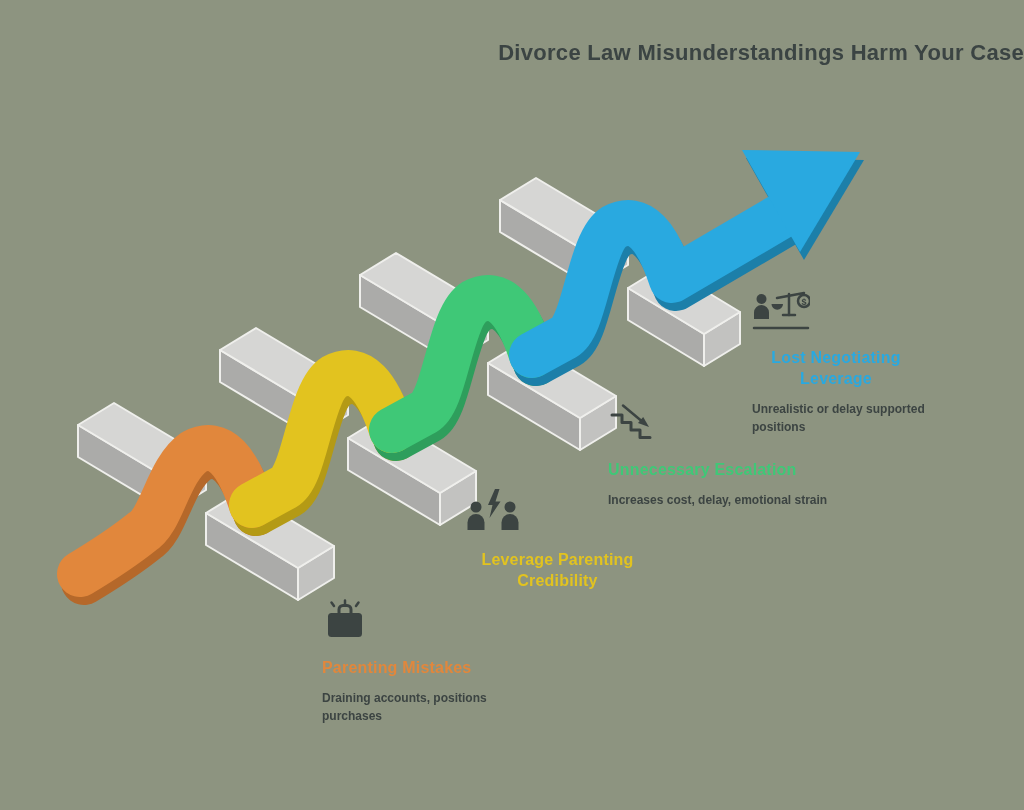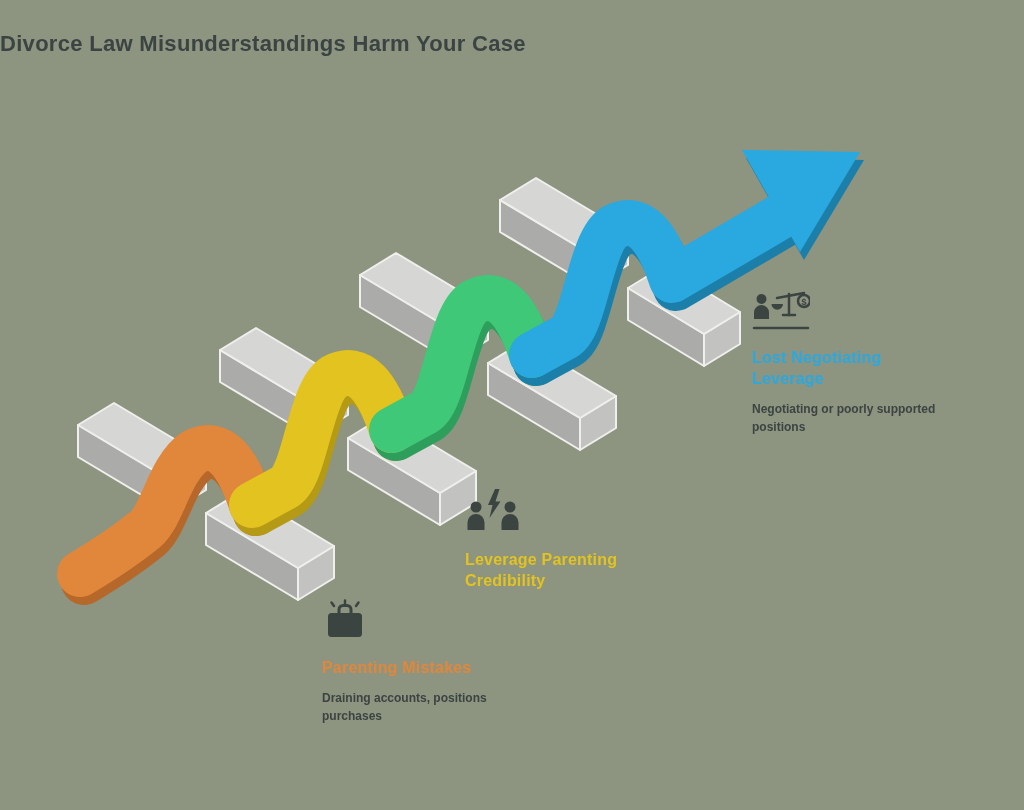--- a/index.html
+++ b/index.html
@@ -2,21 +2,21 @@
 <html style="--bg: #8D9480; --title-ink: #3B4443; --ink: #3C4442; --blk-top: #D6D6D4; --blk-front: #ABABA9; --blk-cap: #C2C2C0; --blk-line: #EFEFEC; --s0: #E1873C; --s0d: #B5682A; --s1: #E2C31F; --s1d: #B49A15; --s2: #3FC877; --s2d: #2E9E5C; --s3: #29A9E0; --s3d: #1C7FA9;"><head>
 <meta charset="utf-8">
 <style>
   html,body{margin:0;padding:0;background:var(--bg,#8D9480);}
   .canvas{
     position:relative;width:1024px;height:810px;overflow:hidden;
     background:var(--bg,#8D9480);
     font-family:"Liberation Sans",sans-serif;
   }
   .title{
-    position:absolute;top:31px;left:0;width:100%;text-align:left;
+    position:absolute;top:40px;left:0;width:100%;text-align:right;
     font-size:22px;font-weight:800;letter-spacing:.3px;
     color:var(--title-ink,#3B4443);margin:0;
   }
   .diagram-svg{position:absolute;left:0;top:0;}
 
   
   .blk{stroke:var(--blk-line,#EFEFEC);stroke-width:2;stroke-linejoin:round;}
   .blk-top{fill:var(--blk-top,#D6D6D4);}
   .blk-front{fill:var(--blk-front,#ABABA9);}
   .blk-cap{fill:var(--blk-cap,#C2C2C0);}
@@ -30,21 +30,21 @@
   .head{fill:var(--s3,#29A9E0);} .headd{fill:var(--s3d,#1C7FA9);}
 
   
   .stage{position:absolute;display:flex;flex-direction:column;align-items:flex-start;}
   .stage-icon{margin-bottom:14px;}
   .ic-stroke{stroke:var(--ink,#3C4442);fill:none;stroke-width:3;stroke-linecap:round;stroke-linejoin:round;}
   .ic-thin{stroke-width:2.5;}
   .ic-fill{fill:var(--ink,#3C4442);}
   .coin-text{font-size:9px;font-weight:700;fill:var(--ink,#3C4442);text-anchor:middle;
              font-family:"Liberation Sans",sans-serif;}
-  .stage-heading{font-size:16px;font-weight:800;line-height:1.3;margin:0;letter-spacing:.2px;}
+  .stage-heading{font-size:16px;font-weight:800;line-height:1.3;margin:0;letter-spacing:.2px;text-align:center;}
   .stage-desc{font-size:12px;font-weight:700;line-height:1.55;margin:10px 0 0 0;
               color:var(--ink,#3C4442);}
   .stage-pos-0{left:322px;top:598px;width:200px;}
   .stage-pos-1{left:465px;top:488px;width:235px;}
   .stage-pos-2{left:608px;top:402px;width:225px;}
   .stage-pos-3{left:752px;top:284px;width:215px;}
   .stage-pos-1 .stage-heading{max-width:185px;}
   .stage-pos-3 .stage-heading{max-width:168px;}
 </style>
 </head>
@@ -131,30 +131,39 @@
     <svg class="stage-icon" width="56" height="48" viewBox="0 0 56 48">
       <circle class="ic-fill" cx="11" cy="19" r="5.5"></circle>
       <path class="ic-fill" d="M2.5 42 v-7.5 a8.5 8.5 0 0 1 17 0 V42 Z"></path>
       <circle class="ic-fill" cx="45" cy="19" r="5.5"></circle>
       <path class="ic-fill" d="M36.5 42 v-7.5 a8.5 8.5 0 0 1 17 0 V42 Z"></path>
       <polygon class="ic-fill" points="30,1 23,17 27.5,17 24.5,30 35.5,13.5 30.5,13.5 34.5,1"></polygon>
     </svg>
     <h3 class="stage-heading" style="color: rgb(226, 195, 31);">Leverage Parenting Credibility</h3>
   </div>
 
+  <div class="stage stage-pos-2">
+    <svg class="stage-icon" width="52" height="44" viewBox="0 0 52 44">
+      <path class="ic-stroke" d="M4 13 h10 v7.5 h9 v7.5 h9 v7.5 h10"></path>
+      <path class="ic-stroke ic-thin" d="M15 3.5 36 21"></path>
+      <polygon class="ic-fill" points="41,25 35.2,14.9 30,21.1"></polygon>
+    </svg>
+    <h3 class="stage-heading" style="color: rgb(63, 200, 119);">Unnecessary Escalation</h3>
+    <p class="stage-desc">Increases cost, delay, emotional strain</p>
+  </div>
 
   <div class="stage stage-pos-3">
     <svg class="stage-icon" width="58" height="50" viewBox="0 0 58 50">
       <circle class="ic-fill" cx="9.5" cy="15" r="5"></circle>
       <path class="ic-fill" d="M2 35 v-6.5 a7.5 7.5 0 0 1 15 0 V35 Z"></path>
       <path class="ic-stroke ic-thin" d="M37 10 V31"></path>
       <path class="ic-stroke ic-thin" d="M25 14 52 9"></path>
       <path class="ic-fill" d="M19.5 20 a5.75 5.75 0 0 0 11.5 0 Z"></path>
       <circle class="ic-stroke ic-thin" cx="52" cy="17" r="6"></circle>
       <text class="coin-text" x="52" y="20.5">$</text>
       <path class="ic-stroke ic-thin" d="M31 31 h12"></path>
       <path class="ic-stroke ic-thin" d="M2 44 H56"></path>
     </svg>
     <h3 class="stage-heading" style="color: rgb(41, 169, 224);">Lost Negotiating Leverage</h3>
-    <p class="stage-desc">Negotiating or poorly supported positions</p>
+    <p class="stage-desc">Unrealistic or delay supported positions</p>
   </div>
 
 </div>
 
 </body></html>

